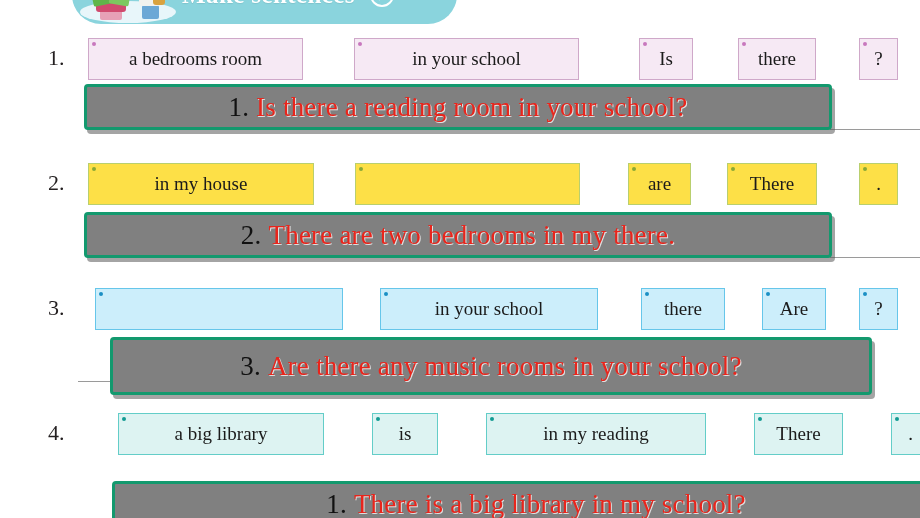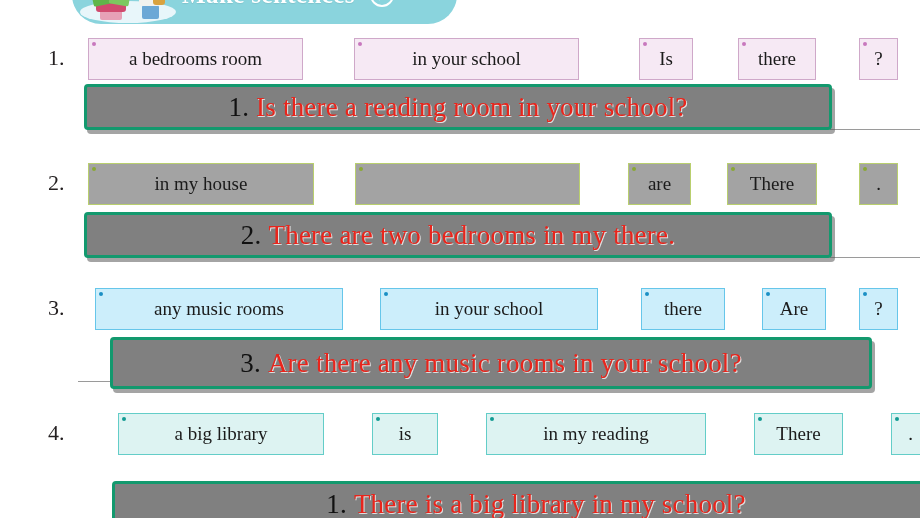--- a/index.html
+++ b/index.html
@@ -123,21 +123,21 @@
     left: 3px;
     top: 3px;
     width: 4px;
     height: 4px;
     border-radius: 50%;
   }
 
   
   .pal-pink  { background: #f6e9f4; border-color: #cfa8c9; }
   .pal-pink  .dot { background: #c878bd; }
-  .pal-green { background: #a3a3a3; border-color: #b9cf6e; }
+  .pal-green { background: #fde047; border-color: #b9cf6e; }
   .pal-green .dot { background: #8aa835; }
   .pal-blue  { background: #cceefb; border-color: #66c6ea; }
   .pal-blue  .dot { background: #1b8fc4; }
   .pal-teal  { background: #ddf3f2; border-color: #63cdc8; margin-left: 32px; }
   .pal-teal  .dot { background: #139b93; }
 
   
   .answer-bar {
     position: absolute;
     box-sizing: border-box;
@@ -253,41 +253,40 @@
 <div class="answer-bar" style="left:84px; top:212px; width:748px; height:46px;">
   <div class="answer-text">
     <span class="idx">2.</span><span class="sentence">There are two bedrooms in my there.</span>
   </div>
 </div>
 
 <div class="row-num" style="left:48px; top:295px;">3.</div>
 
 <div class="tile pal-blue" style="left:95px; top:288px; width:248px; height:42px;">
   <span class="dot"></span>
-  <span>any music rooms</span>
 </div>
 <div class="tile pal-blue" style="left:380px; top:288px; width:218px; height:42px;">
   <span class="dot"></span>
   <span>in your school</span>
 </div>
 <div class="tile pal-blue" style="left:641px; top:288px; width:84px; height:42px;">
   <span class="dot"></span>
   <span>there</span>
 </div>
 <div class="tile pal-blue" style="left:762px; top:288px; width:64px; height:42px;">
   <span class="dot"></span>
   <span>Are</span>
 </div>
 <div class="tile pal-blue" style="left:859px; top:288px; width:39px; height:42px;">
   <span class="dot"></span>
   <span>?</span>
 </div>
 
 <div class="rule" style="left:78px; top:381px; width:40px;"></div>
-<div class="answer-bar" style="left:110px; top:337px; width:762px; height:52px;">
+<div class="answer-bar" style="left:110px; top:337px; width:762px; height:58px;">
   <div class="answer-text">
     <span class="idx">3.</span><span class="sentence">Are there any music rooms in your school?</span>
   </div>
 </div>
 
 <div class="row-num" style="left:48px; top:420px;">4.</div>
 
 <div class="tile pal-teal" style="left:86px; top:413px; width:206px; height:42px;">
   <span class="dot"></span>
   <span>a big library</span>

